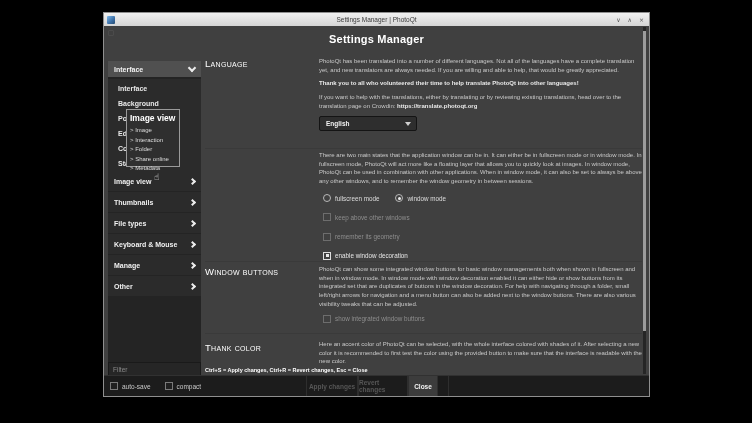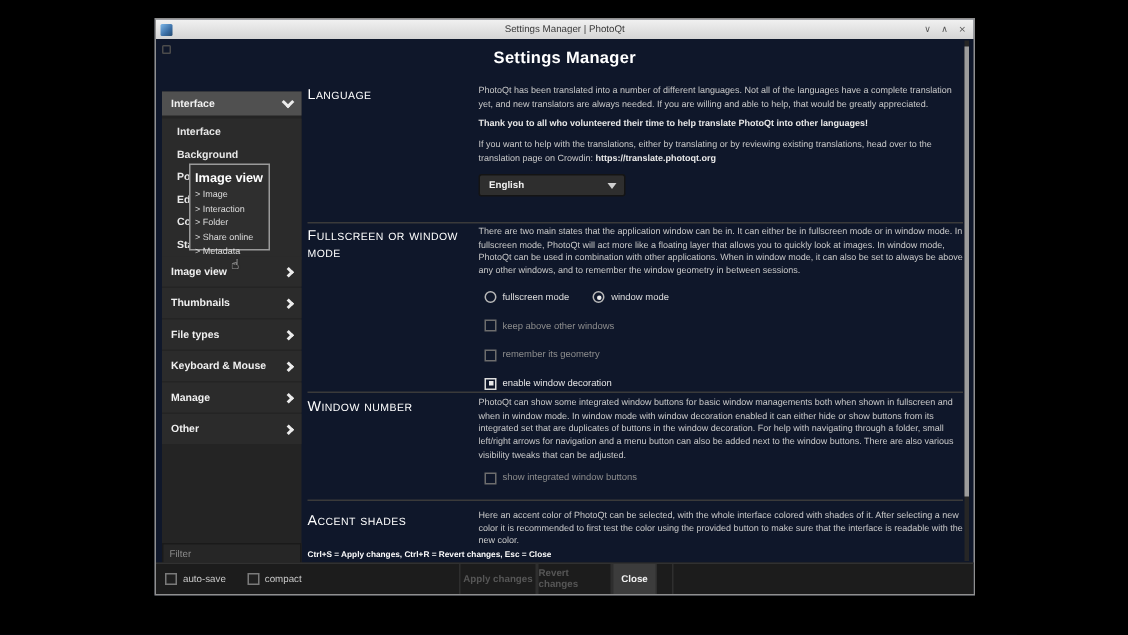--- a/index.html
+++ b/index.html
@@ -1,20 +1,20 @@
 <!DOCTYPE html>
 <html><head>
 <meta charset="utf-8">
 <style>
   * { margin:0; padding:0; box-sizing:border-box; }
   html,body { background:#000; }
   .stage { position:relative; width:752px; height:423px; background:#000; overflow:hidden;
            font-family:"Liberation Sans", sans-serif; }
   .window { position:absolute; left:103px; top:12px; width:547px; height:385px;
-            background:#0f172a; border:1px solid #8f8f8f;padding-left:20px; }
+            background:#404040; border:1px solid #8f8f8f;padding-left:20px; }
 
   
   .titlebar { position:absolute; left:0; top:0; right:0; height:13px;
               background:linear-gradient(#f1f1f1,#d5d5d5); display:flex; align-items:center; }
   .titlebar-title { position:absolute; left:0; right:0; text-align:center; color:#3a3a3a; font-size:6.5px; }
   .app-icon { position:relative; z-index:2; width:8px; height:8px; margin-left:3px;
               background:linear-gradient(135deg,#7db7e8 0%,#3a6ea5 60%,#274b70 100%); border-radius:1px; }
   .win-controls { position:absolute; right:5px; top:0; bottom:0; display:flex; gap:7px; align-items:center;
                   font-family:"DejaVu Sans", sans-serif; font-size:6px; color:#555; z-index:2; }
 
@@ -174,21 +174,20 @@
       <p class="bold-p">Thank you to all who volunteered their time to help translate PhotoQt into other languages!</p>
       <p><span>If you want to help with the translations, either by translating or by reviewing existing translations, head over to the translation page on Crowdin: </span><span class="url">https://translate.photoqt.org</span></p>
       <div class="dropdown">
         <span class="dd-label">English</span>
         <span class="dd-arrow"></span>
       </div>
     </div>
 
     <div class="divider" style="top:135px"></div>
 
-    <div class="sec-heading" style="top:139px">Fullscreen or window mode</div>
     <div class="body-col" style="top:138px">
       <p>There are two main states that the application window can be in. It can either be in fullscreen mode or in window mode. In fullscreen mode, PhotoQt will act more like a floating layer that allows you to quickly look at images. In window mode, PhotoQt can be used in combination with other applications. When in window mode, it can also be set to always be above any other windows, and to remember the window geometry in between sessions.</p>
       <div class="radio-row">
         <div class="radio">
           <span class="radio-circle"></span>
           <span>fullscreen mode</span>
         </div>
         <div class="radio">
           <span class="radio-circle sel"></span>
           <span>window mode</span>
@@ -203,32 +202,32 @@
         <span>remember its geometry</span>
       </div>
       <div class="cb-row lit">
         <span class="cb-box checked"></span>
         <span>enable window decoration</span>
       </div>
     </div>
 
     <div class="divider" style="top:248px"></div>
 
-    <div class="sec-heading" style="top:253px">Window number</div>
+    <div class="sec-heading" style="top:253px">Window buttons</div>
     <div class="body-col" style="top:252px">
       <p>PhotoQt can show some integrated window buttons for basic window managements both when shown in fullscreen and when in window mode. In window mode with window decoration enabled it can either hide or show buttons from its integrated set that are duplicates of buttons in the window decoration. For help with navigating through a folder, small left/right arrows for navigation and a menu button can also be added next to the window buttons. There are also various visibility tweaks that can be adjusted.</p>
       <div class="cb-row dim" style="margin-top:6px">
         <span class="cb-box"></span>
         <span>show integrated window buttons</span>
       </div>
     </div>
 
     <div class="divider" style="top:320px"></div>
 
-    <div class="sec-heading" style="top:329px">Accent shades</div>
+    <div class="sec-heading" style="top:329px">Thank color</div>
     <div class="body-col" style="top:327px">
       <p>Here an accent color of PhotoQt can be selected, with the whole interface colored with shades of it. After selecting a new color it is recommended to first test the color using the provided button to make sure that the interface is readable with the new color.</p>
     </div>
 
     <div class="status-line">Ctrl+S = Apply changes, Ctrl+R = Revert changes, Esc = Close</div>
 
     <div class="bottom-bar">
       <div class="bar-checks">
         <div class="bar-check">
           <span class="bar-cb"></span>

